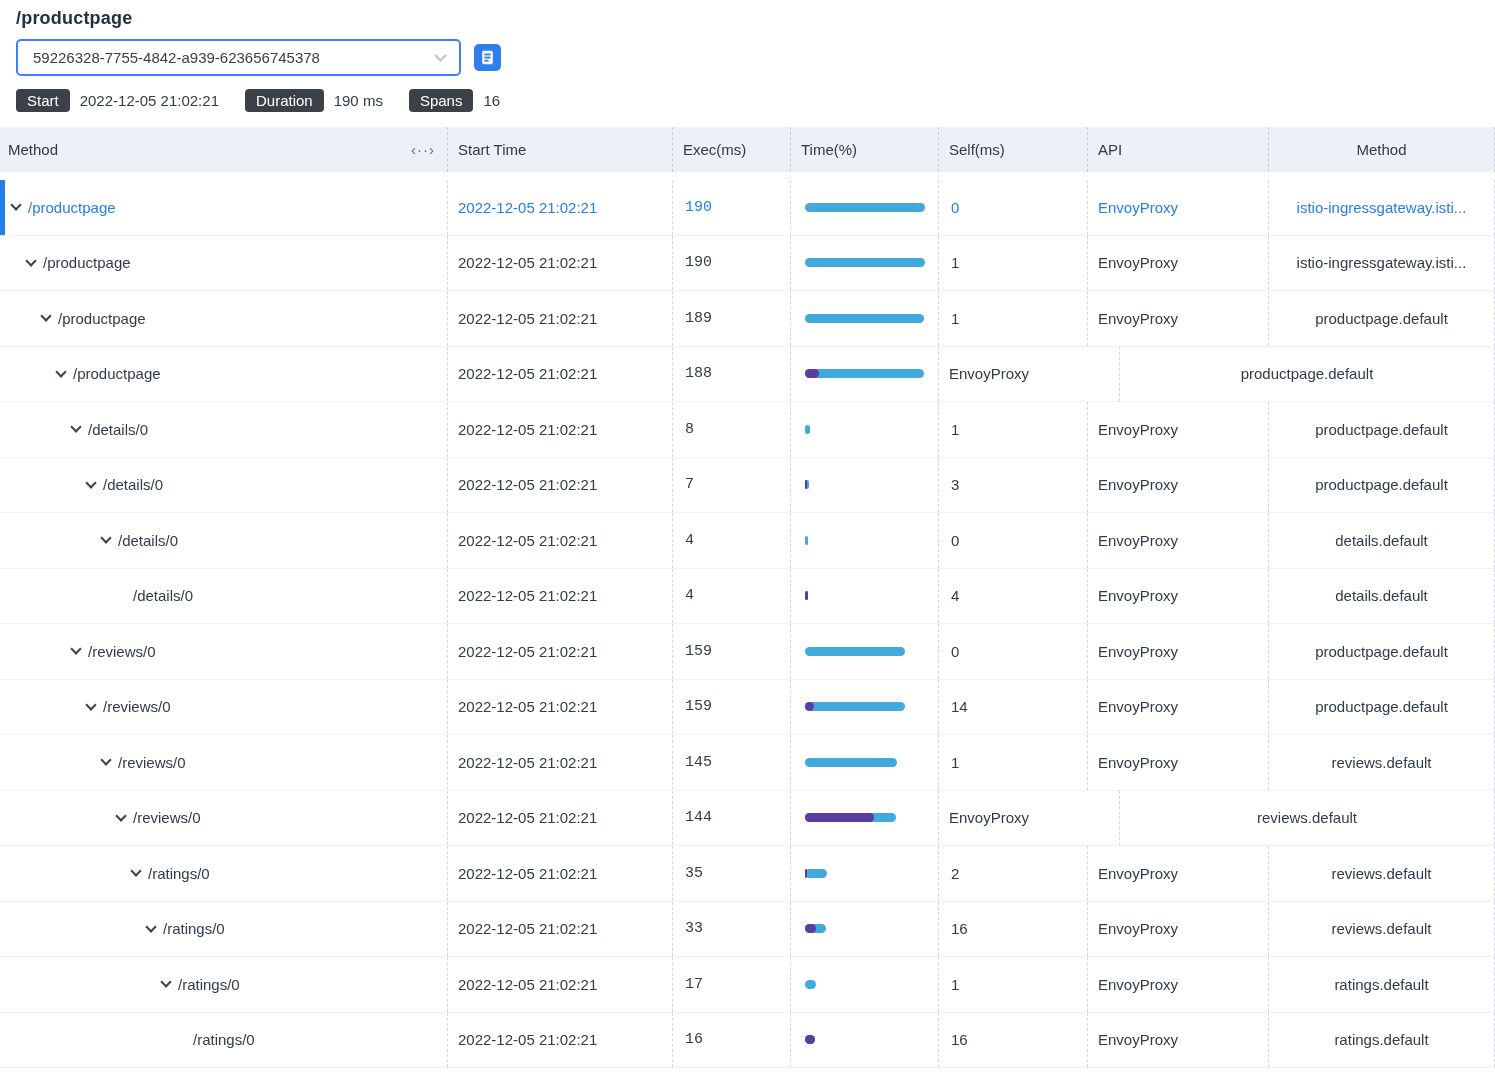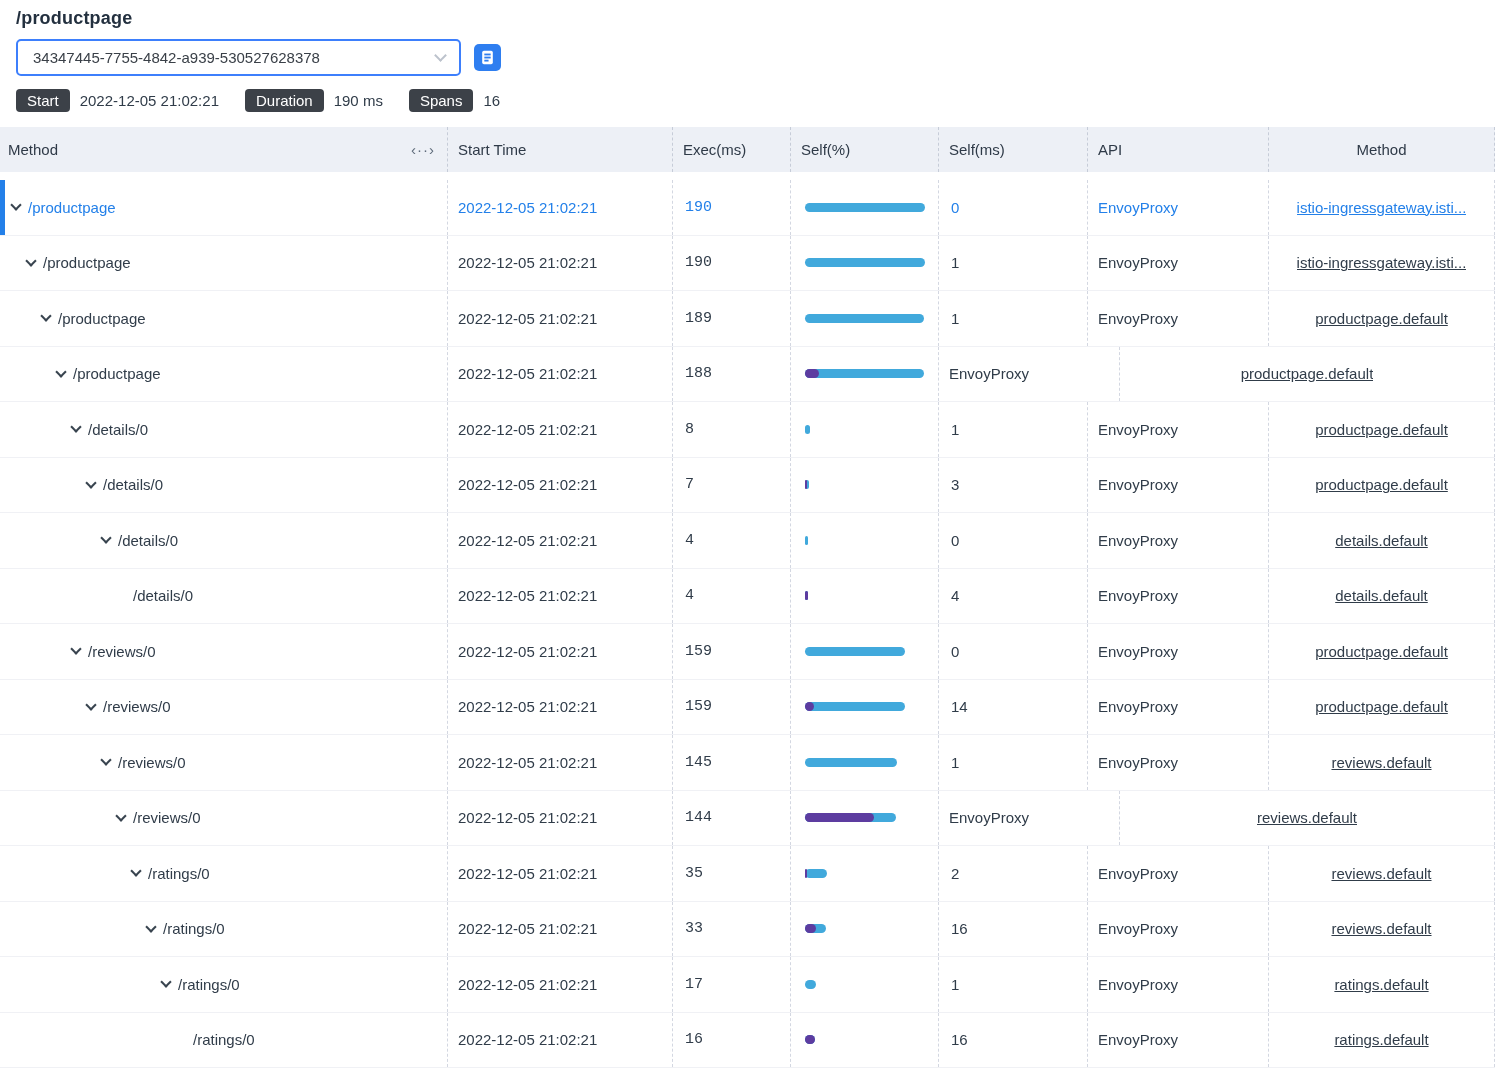--- a/index.html
+++ b/index.html
@@ -44,21 +44,21 @@
   .cell { display:flex; align-items:center; padding:0 10px;
     border-left:1px dashed #d3d7e1; overflow:hidden; white-space:nowrap; }
   .cell:first-child { border-left:none; }
   .c-method  { width:447px; }
   .c-start   { width:225px; }
   .c-execms  { width:118px; padding-left:12px;font-family:Liberation Mono, monospace; }
   .c-execpct { width:148px; padding-left:14px; }
   .c-selfms  { width:149px; padding-left:12px; }
   .c-api     { width:181px; }
   .c-service { flex:1; justify-content:center; border-right:1px dashed #d3d7e1; }
-  .c-service span { max-width:215px; overflow:hidden; text-overflow:ellipsis; white-space:nowrap;text-decoration:underline; }
+  .c-service span { max-width:215px; overflow:hidden; text-overflow:ellipsis; white-space:nowrap; }
 
   .chevron { width:8px; height:8px; border-right:2px solid #38444f;
     border-bottom:2px solid #38444f; transform:rotate(45deg);
     margin:-4px 8px 0 0; flex:none; }
   .chevron.hidden { visibility:hidden; }
   .method-label { overflow:hidden; text-overflow:ellipsis; }
 
   .bar-wrap { position:relative; height:9px; width:120px; flex:none; }
   .bar-exec { position:absolute; left:0; top:0; height:9px; border-radius:5px;
     background:var(--bar-blue); }
@@ -70,21 +70,21 @@
   .row.selected .cell, .row.selected .method-label { color:var(--accent); }
 </style>
 </head>
 <body>
 
 <div class="page-header">
   <div class="page-title">/productpage</div>
 
   <div class="trace-select-row">
     <div class="trace-select">
-      <span>34347445-7755-4842-a939-530527628378</span>
+      <span>59226328-7755-4842-a939-623656745378</span>
       <span class="select-caret"></span>
     </div>
     <button class="doc-icon-button">
       <svg width="17" height="17" viewBox="0 0 16 16">
         <rect x="3" y="1.6" width="10" height="12.8" rx="1.6" fill="#ffffff"></rect>
         <rect x="5" y="4.3" width="6" height="1.7" fill="#2e7ef0"></rect>
         <rect x="5" y="7.2" width="6" height="1.7" fill="#2e7ef0"></rect>
         <rect x="5" y="10.1" width="4" height="1.7" fill="#2e7ef0"></rect>
       </svg>
     </button>
@@ -101,21 +101,21 @@
 </div>
 
 <div class="trace-table">
   <div class="thead">
     <div class="th th-method">
       <span>Method</span>
       <span class="resize-glyph">‹··›</span>
     </div>
     <div class="th th-start">Start Time</div>
     <div class="th th-execms">Exec(ms)</div>
-    <div class="th th-execpct">Self(%)</div>
+    <div class="th th-execpct">Time(%)</div>
     <div class="th th-selfms">Self(ms)</div>
     <div class="th th-api">API</div>
     <div class="th th-service">Method</div>
   </div>
   <div class="tbody">
   <div class="row selected">
     <div class="cell c-method" style="padding-left: 12px;">
       <span class="chevron"></span>
       <span class="method-label">/productpage</span>
     </div>

